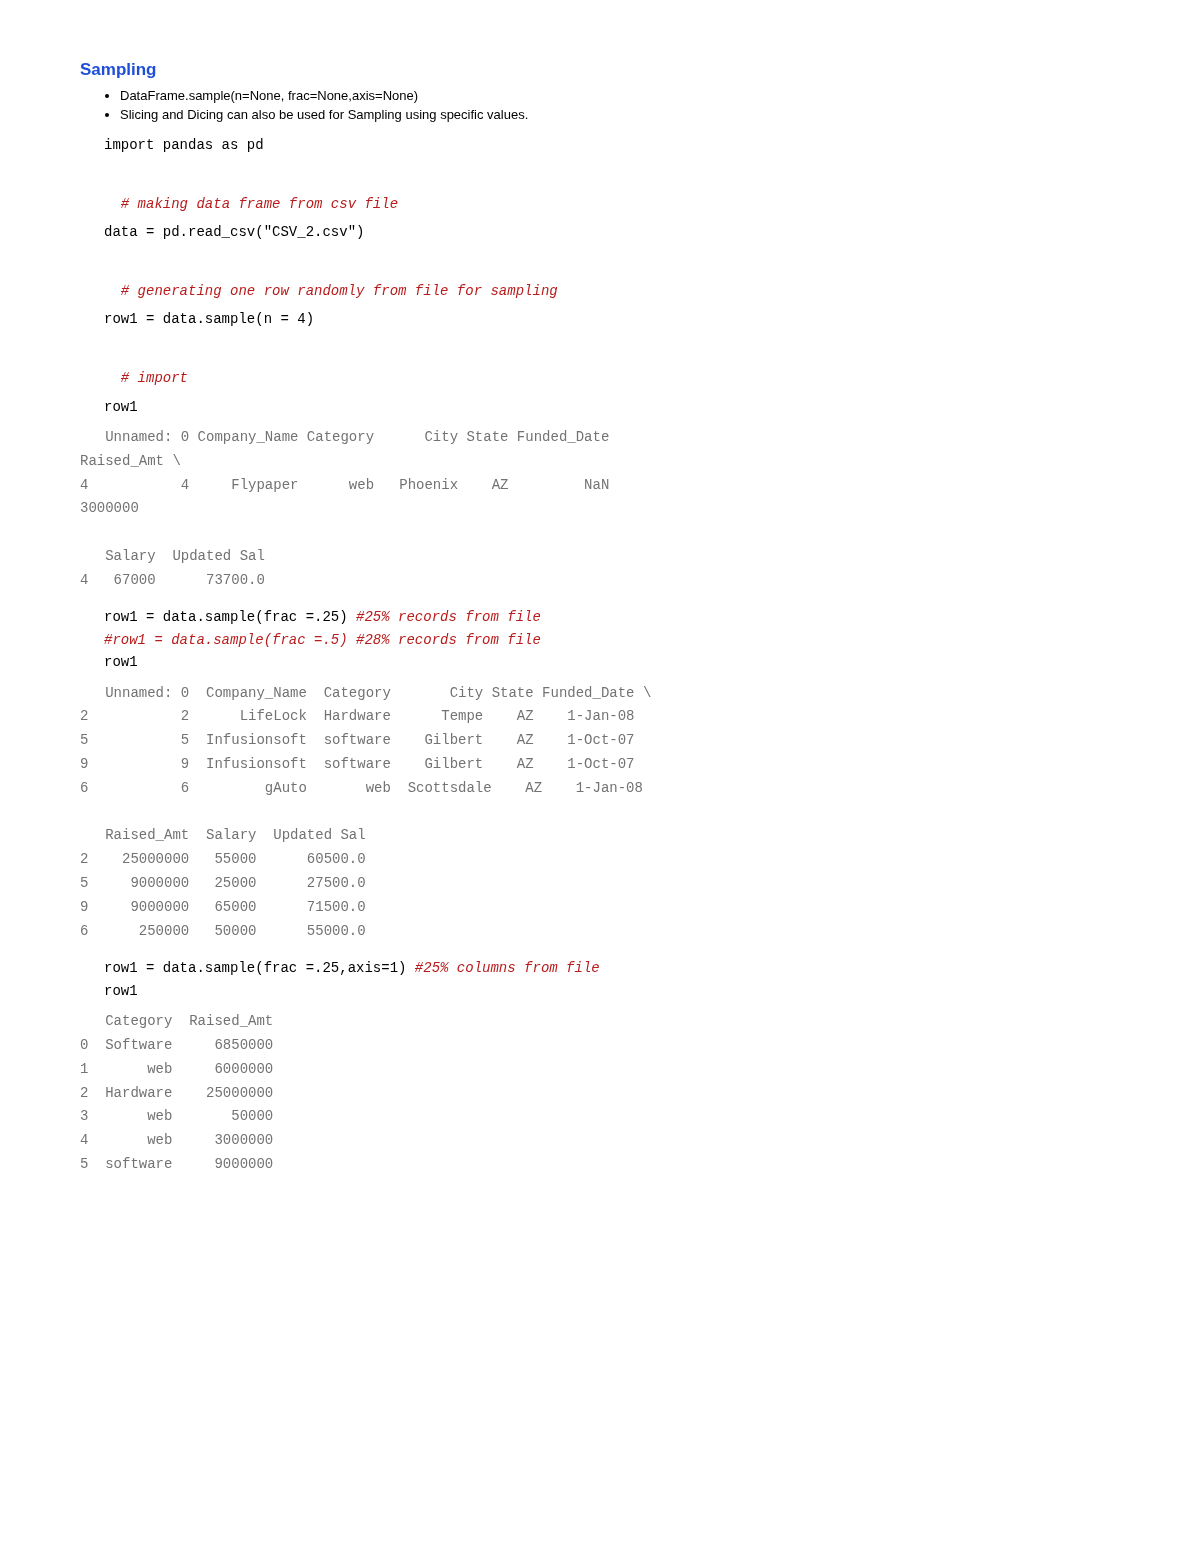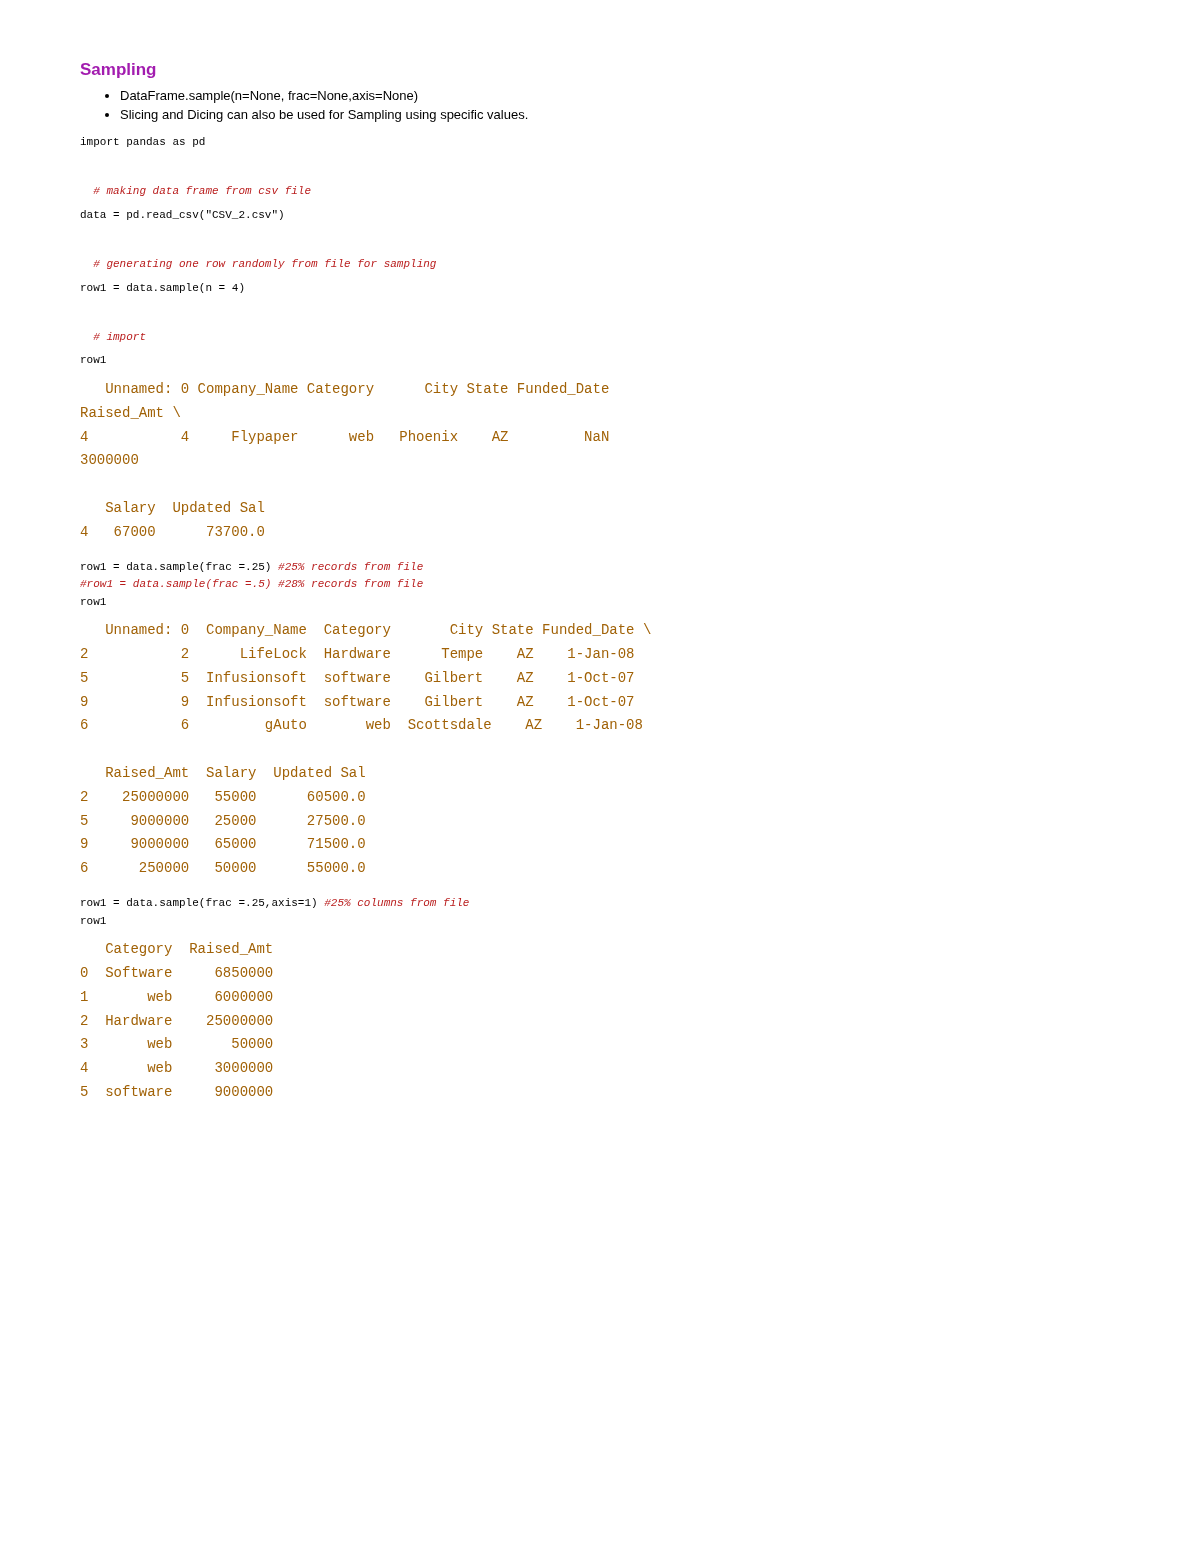--- a/index.html
+++ b/index.html
@@ -11,61 +11,62 @@
     body {
       background: #ffffff;
       font-family: Arial, sans-serif;
       font-size: 15px;
       color: #000000;
       padding: 60px 80px;
       max-width: 1200px;
     }
 
     .section-title {
-      color: #a21caf;
+      color: #1d4ed8;
       font-weight: bold;
       font-size: 17px;
       margin-bottom: 8px;
     }
 
     .bullet-list {
       list-style: disc;
       padding-left: 40px;
       margin-bottom: 12px;
     }
 
     .bullet-list li {
       margin-bottom: 4px;
       font-size: 13px;
     }
 
     .code-block {
       font-family: 'Courier New', Courier, monospace;
-      font-size: 11px;
+      font-size: 14px;
       line-height: 1.6;
       white-space: pre;
       margin-bottom: 6px;
+      margin-left: 24px;
     }
 
     .code-comment {
       color: #b91c1c;
       font-style: italic;
     }
 
     .code-normal {
       color: #000000;
     }
 
     .output-block {
       font-family: 'Courier New', Courier, monospace;
       font-size: 14px;
       line-height: 1.7;
       white-space: pre;
       margin: 8px 0 14px 0;
-      color: #a16207;
+      color: #737373;
     }
 
     .section-gap {
       margin-top: 14px;
     }
   </style>
 </head>
 <body>
 
 <h2 class="section-title">Sampling</h2>

